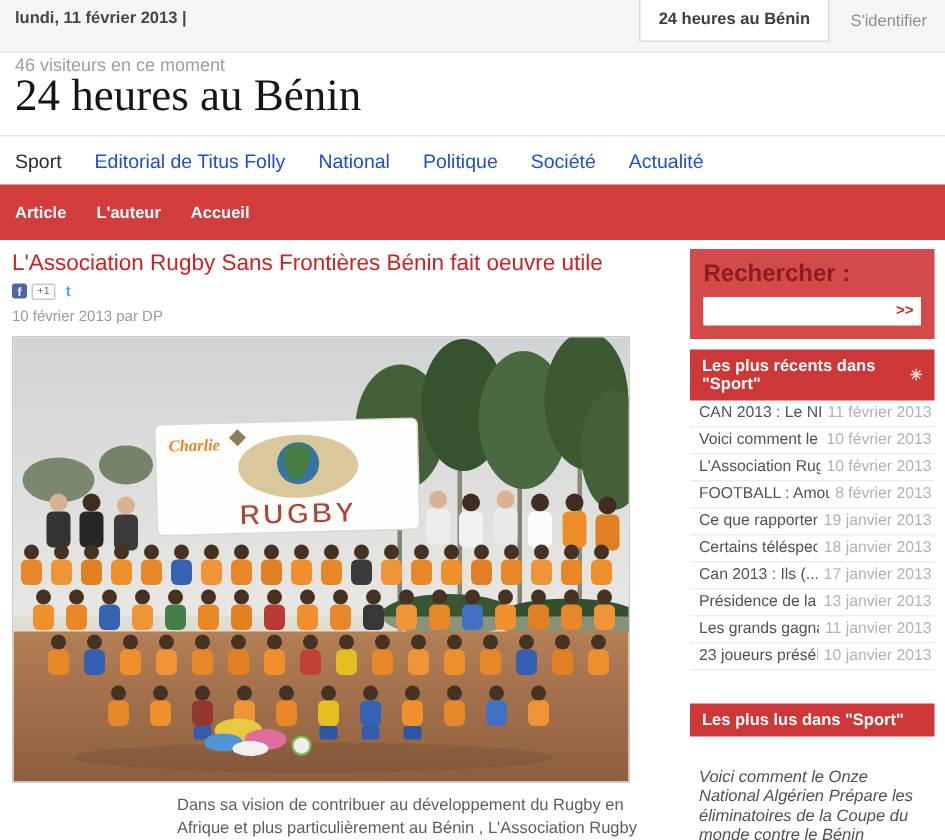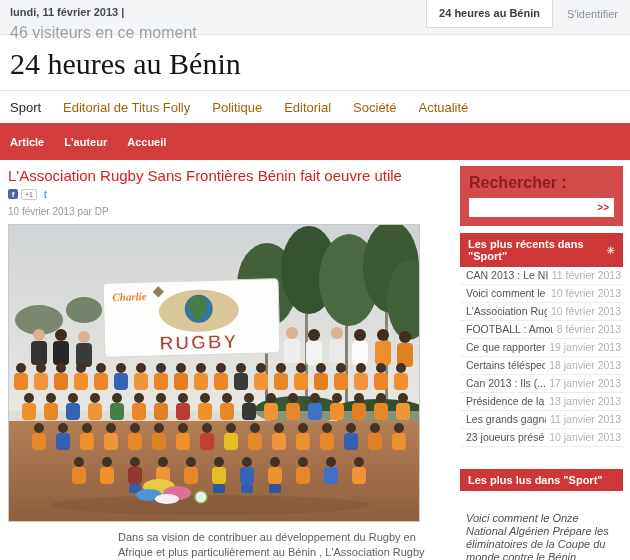--- a/index.html
+++ b/index.html
@@ -10,33 +10,33 @@
     overflow: hidden;
     position: relative;
   }
   
   .topbar {
     height: 35px; background: #f4f5f7; border-bottom: 1px solid #e4e6ea;
     display: flex; justify-content: space-between; padding: 0 8px 0 10px;
   }
   .topbar-left { padding-top: 6px; }
   .date { font-size: 11px; font-weight: bold; color: #44484e; }
-  .visitors { font-size: 16px; color: #9aa0a8; margin-top: 6px; }
+  .visitors { font-size: 12px; color: #9aa0a8; margin-top: 18px; }
   .topbar-right { display: flex; align-items: flex-start; }
   .site-tab {
     background: #fff; border: 1px solid #d9dce0; border-top: none;
     padding: 7px 12px 8px; font-size: 11px; font-weight: bold; color: #3a3e44; cursor: pointer;
   }
   .signin { font-size: 11px; color: #8a9097; padding: 8px 4px 0 14px; cursor: pointer; }
   
   .masthead { padding: 12px 10px 9px; border-bottom: 1px solid #e3e3e3; }
   .site-title { font-family: "Liberation Serif", serif; font-size: 30px; font-weight: normal; color: #151515; }
   
   .nav { display: flex; gap: 22px; padding: 9px 10px 8px; font-size: 13px; }
-  .nav-item { color: #a16207; cursor: pointer; }
+  .nav-item { color: #1d4ed8; cursor: pointer; }
   .nav-item.active { color: #2b2b2b; }
   .subnav { background: #d23c3c; height: 37px; display: flex; align-items: center; gap: 20px; padding: 0 10px; }
   .subnav-item { color: #fff; font-size: 11px; font-weight: bold; cursor: pointer; }
   
   .main { display: flex; padding: 0 7px 0 8px; align-items: flex-start; }
   .article { width: 424px; }
   .article-title { color: #cc2222; font-size: 15px; font-weight: normal; margin-top: 7px; line-height: 18px; }
   .social { display: flex; gap: 3px; margin-top: 3px; align-items: center; height: 12px; }
   .ic { display: inline-flex; align-items: center; justify-content: center; cursor: pointer; }
   .fb { width: 10px; height: 10px; background: #4c66a4; color: #fff; border-radius: 2px; font-size: 8px; font-weight: bold; }
@@ -76,22 +76,22 @@
   </div>
 </div>
 
 <div class="masthead">
   <div class="site-title">24 heures au Bénin</div>
 </div>
 
 <div class="nav">
   <span class="nav-item active">Sport</span>
   <span class="nav-item">Editorial de Titus Folly</span>
+  <span class="nav-item">National</span>
   <span class="nav-item">Politique</span>
-  <span class="nav-item">Editorial</span>
   <span class="nav-item">Société</span>
   <span class="nav-item">Actualité</span>
 </div>
 
 <div class="subnav">
   <span class="subnav-item">Article</span>
   <span class="subnav-item">L'auteur</span>
   <span class="subnav-item">Accueil</span>
 </div>
 

